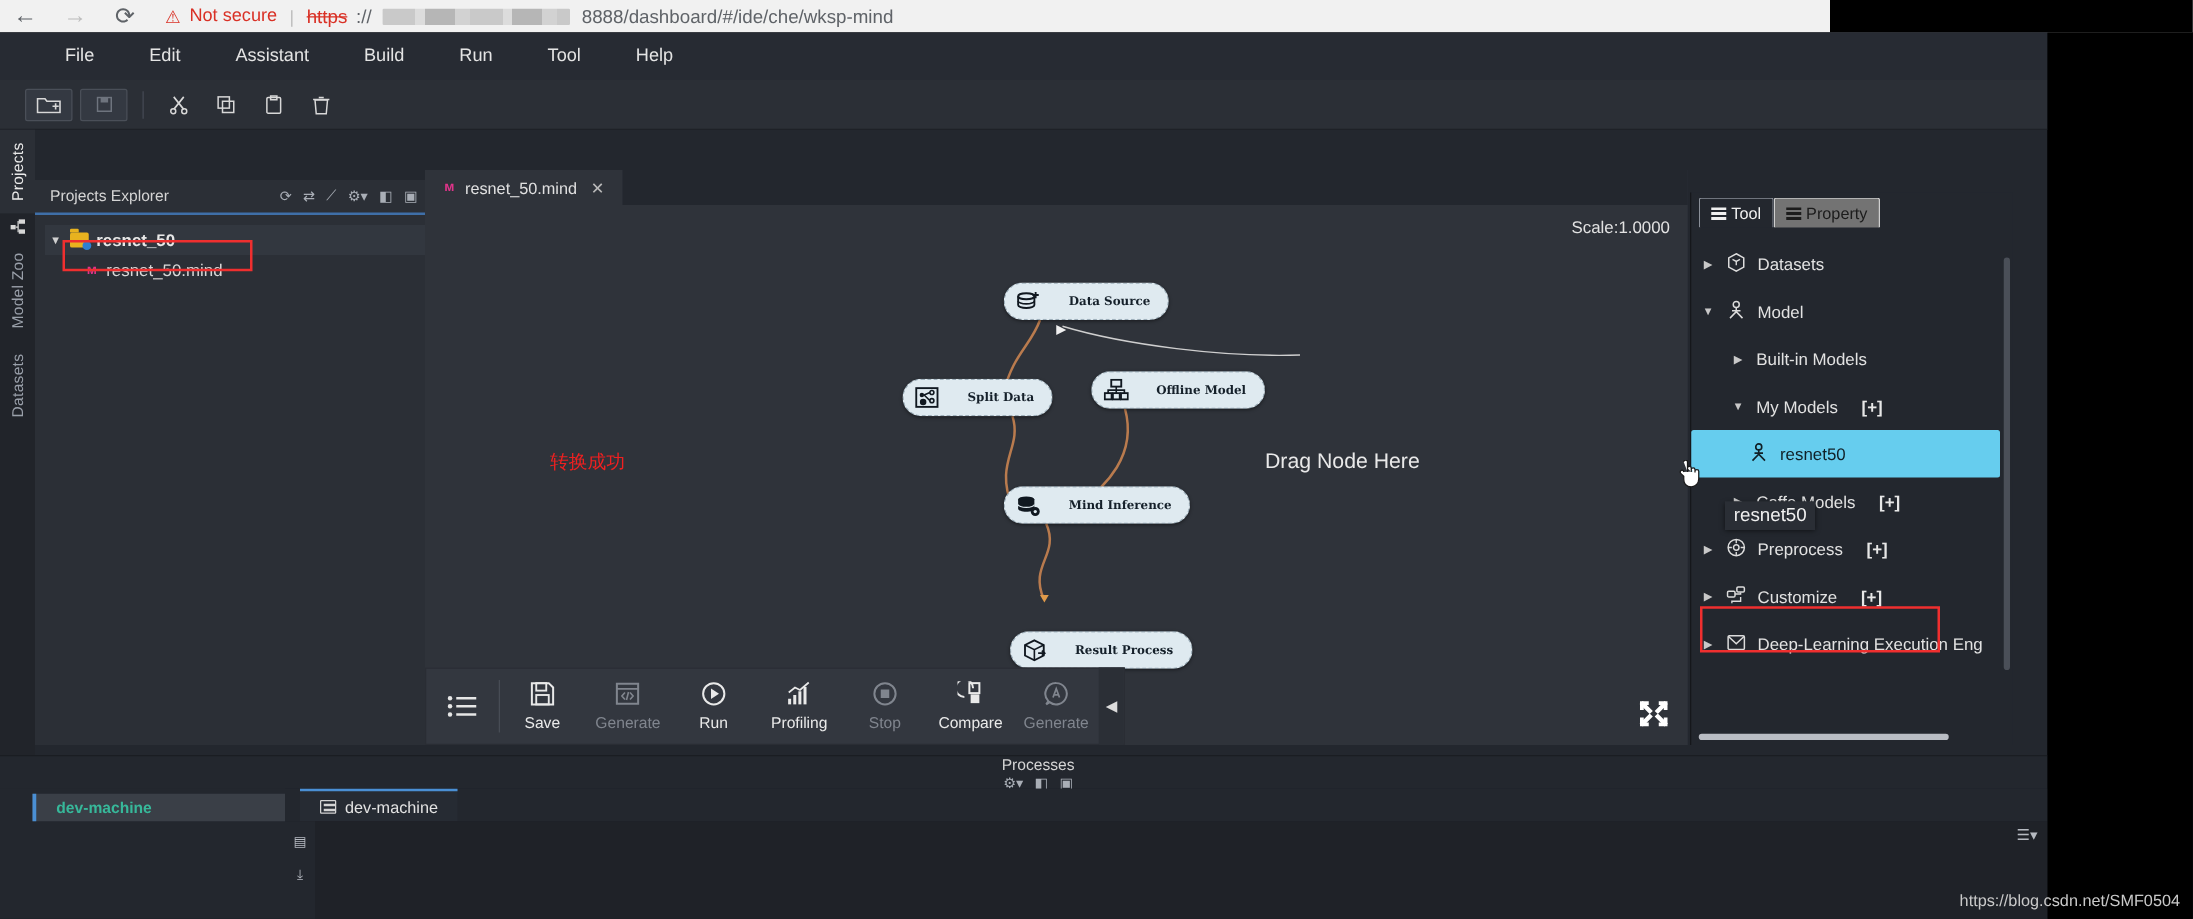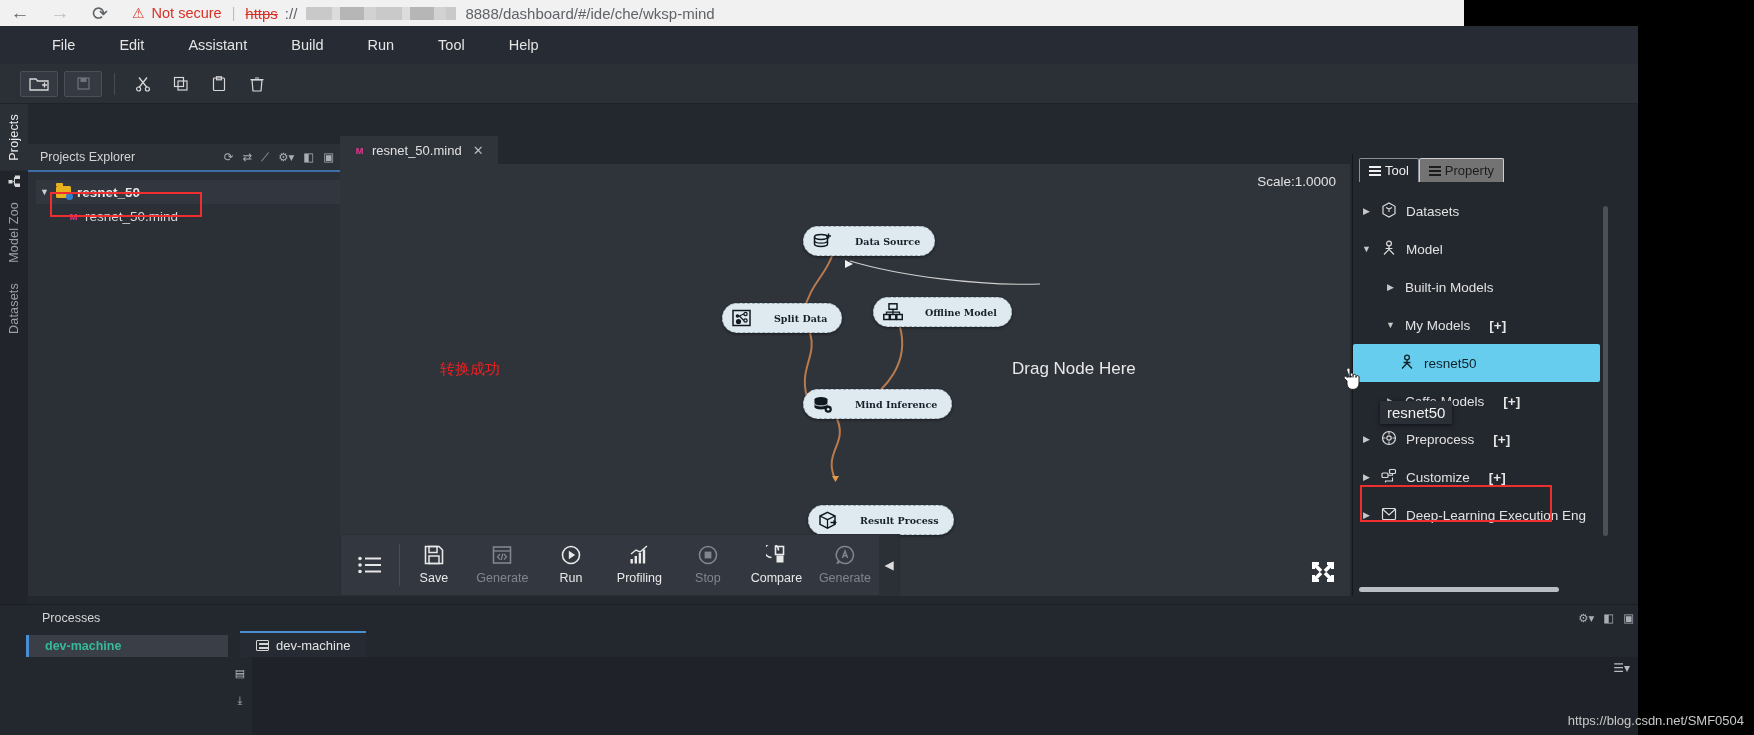--- a/index.html
+++ b/index.html
@@ -127,21 +127,21 @@
   .tp-row.selected { background:#66cdee; color:#102027; border-radius:2px; margin-right:10px;}
   .tp-scroll { position:absolute; right:2px; top:52px; width:5px; height:330px; background:#4a4f58; border-radius:3px;}
   .tp-hscroll{ position:absolute; left:6px; bottom:4px; width:200px; height:5px; background:#b9bdc4; border-radius:3px;}
   .tooltip { position:absolute; background:#2a2e35; color:#f0f0f0; font-size:15px; padding:3px 7px;
              box-shadow:0 1px 4px rgba(0,0,0,.6);}
   .cursor-hand { position:absolute; width:17px;height:19px; color:#fff; }
 
   
   .processes { position:absolute; left:0; top:578px; width:1638px; height:131px; background:#23272e;
                border-top:1px solid #1a1d22;}
-  .proc-head { height:26px; display:flex; align-items:center; justify-content:space-between; padding:0 4px 0 42px;}
+  .proc-head { height:26px; display:flex; align-items:center; justify-content:space-between; padding:0 19px 0 42px;flex-direction:column;}
   .proc-title { color:#d4d4d4; font-size:12.5px;}
   .proc-body { display:flex; height:105px;}
   .proc-list { width:228px; background:#23272e; padding-top:4px;}
   .proc-list-item { height:22px; background:#3a3f47; border-left:3px solid #4a8fd4;
                     color:#37b89a; font-weight:bold; font-size:12.5px; display:flex;align-items:center;
                     padding-left:16px; margin-left:26px;}
   .proc-right { flex:1; background:#1f2228; position:relative;}
   .proc-tabs { height:26px; display:flex; align-items:flex-end; padding-left:12px; background:#23272e;}
   .proc-tab { display:flex;align-items:center;gap:7px; height:26px; padding:0 16px; background:#262b33;
               color:#e3e3e3; font-size:13px; border-top:2px solid #4a8fd4;}

